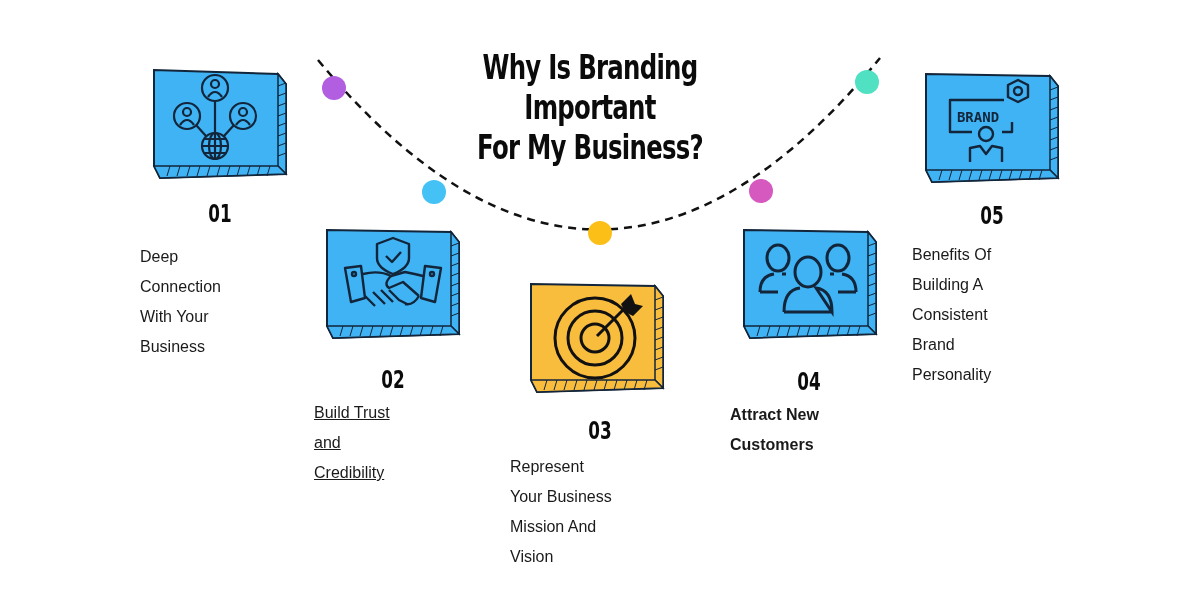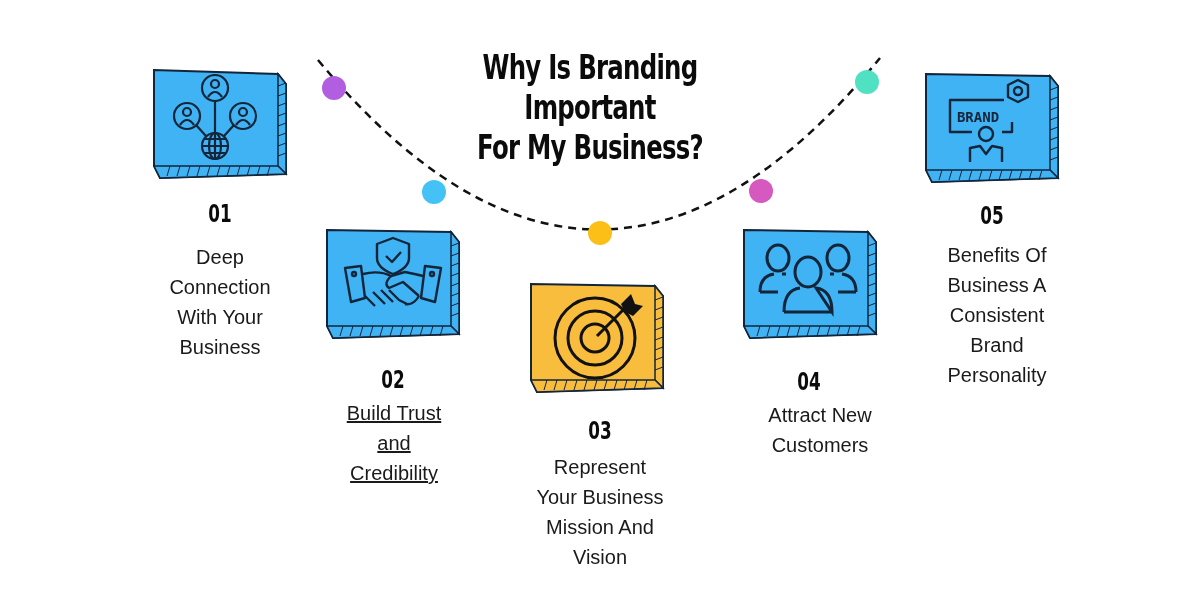--- a/index.html
+++ b/index.html
@@ -23,23 +23,23 @@
   .card svg { display: block; }
 
   .num {
     position: absolute; text-align: center;
     font-family: "DejaVu Sans", sans-serif; font-weight: bold;
     font-size: 24px; line-height: 28px;
     transform: scaleX(0.7); transform-origin: center top;
     color: #0b0b0b;
   }
   .label {
-    position: absolute; text-align: center;
+    position: absolute; 
     font-family: "Liberation Sans", sans-serif;
-    font-size: 20px; line-height: 30px;
+    font-size: 16px; line-height: 30px;
     color: #1a1a1a;
     white-space: pre-line;
   }
 </style>
 </head>
 <body>
 
 <svg class="arc" viewBox="0 0 1200 601">
   <path d="M318,60 Q600,400 880,58" fill="none" stroke="#111" stroke-width="2.5" stroke-dasharray="8,6"></path>
   <circle cx="334" cy="88" r="12" fill="#b25ee0"></circle>
@@ -152,21 +152,21 @@
       <path d="M20,66 Q20,50 34,48 M42,48 L46,48"></path>
       <ellipse cx="98" cy="32" rx="11" ry="13"></ellipse>
       <path d="M116,66 Q116,50 102,48 M94,48 L90,48"></path>
       <path d="M20,66 L38,66 M116,66 L98,66"></path>
       <ellipse cx="68" cy="46" rx="13" ry="15"></ellipse>
       <path d="M44,86 Q44,64 60,62 M76,62 Q92,64 92,86 Z M44,86 L92,86"></path>
     </g>
   </svg>
 </div>
 <div class="num" style="left:779px; top:368px; width:60px;">04</div>
-<div class="label" style="left:730px; top:400px; width:180px;">Attract New
+<div class="label" style="left:730px; top:400px; width:180px;font-weight:bold;">Attract New
 Customers</div>
 
 <div class="card" style="left:922px; top:70px;">
   <svg width="142" height="118" viewBox="0 0 142 118">
     <path d="M4,4 L128,6 L136,16 L136,108 L10,112 L4,100 Z" fill="#3fb3f3" stroke="#13253a" stroke-width="2"></path>
     <path d="M128,6 L136,16 L136,108 L128,100 Z" fill="#3fb3f3" stroke="#13253a" stroke-width="1.5"></path>
     <path d="M4,100 L128,100 L136,108 L10,112 Z" fill="#3fb3f3" stroke="#13253a" stroke-width="1.5"></path>
     <g stroke="#13253a" stroke-width="1" fill="none">
       <path d="M20,100 l-3,10 M30,100 l-3,10 M40,100 l-3,10 M50,100 l-3,10 M60,100 l-3,10 M70,100 l-3,10 M80,100 l-3,10 M90,100 l-3,10 M100,100 l-3,10 M110,100 l-3,10 M120,100 l-3,10"></path>
       <path d="M128,20 l8,-3 M128,30 l8,-3 M128,40 l8,-3 M128,50 l8,-3 M128,60 l8,-3 M128,70 l8,-3 M128,80 l8,-3 M128,90 l8,-3"></path>
@@ -176,16 +176,16 @@
       <path d="M96,10 L106,15 L106,27 L96,32 L86,27 L86,15 Z"></path>
       <circle cx="96" cy="21" r="4"></circle>
       <circle cx="64" cy="64" r="7"></circle>
       <path d="M48,92 L48,78 L58,76 L64,84 L70,76 L80,78 L80,92"></path>
     </g>
     <text x="56" y="52" text-anchor="middle" font-family="DejaVu Sans Mono, monospace" font-size="14" font-weight="bold" fill="#13253a">BRAND</text>
   </svg>
 </div>
 <div class="num" style="left:962px; top:202px; width:60px;">05</div>
 <div class="label" style="left:912px; top:240px; width:170px;">Benefits Of
-Business A
+Building A
 Consistent
 Brand
 Personality</div>
 
 </body></html>

